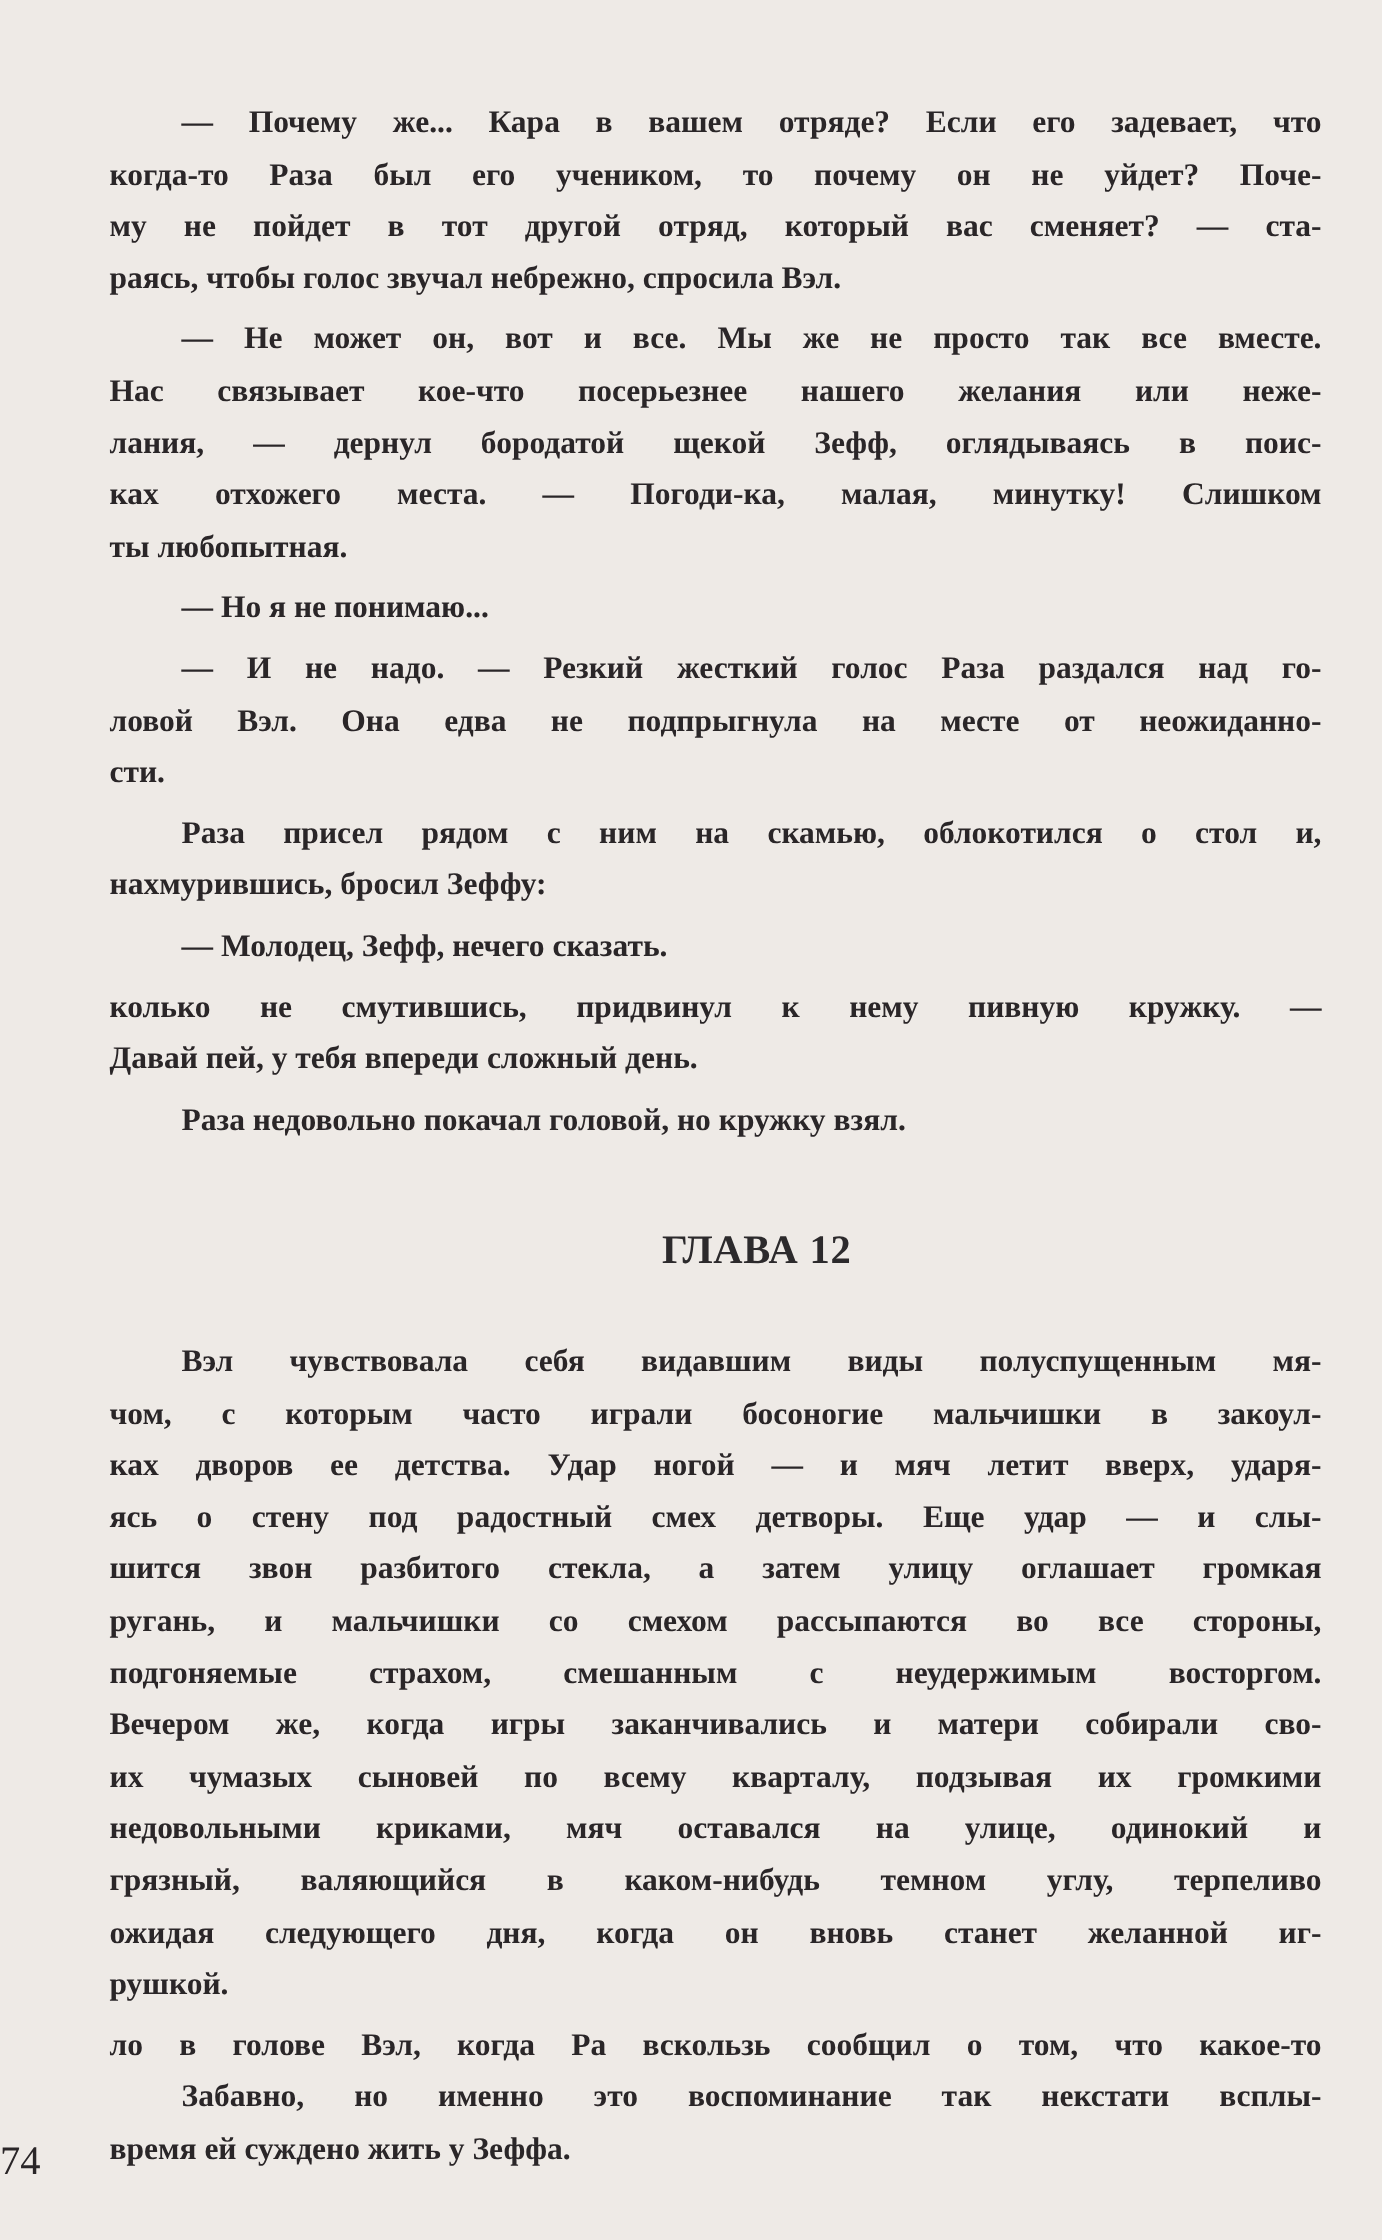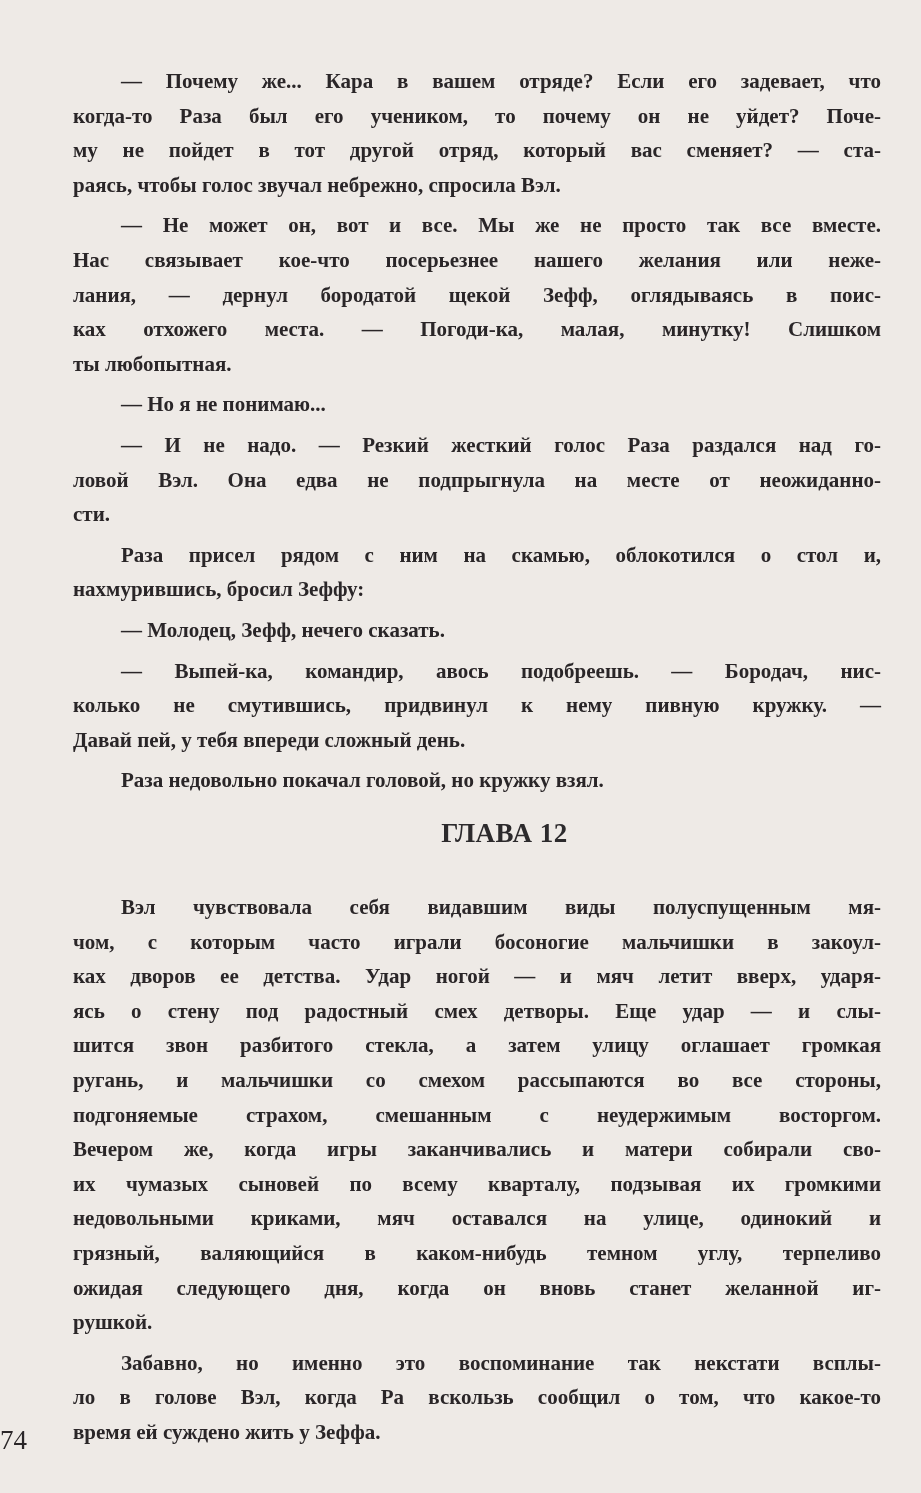--- a/index.html
+++ b/index.html
@@ -87,21 +87,20 @@
   <span class="line last">сти.</span>
   <div style="height:6px"></div>
 
   <span class="line first">Раза присел рядом с ним на скамью, облокотился о стол и,</span>
   <span class="line last">нахмурившись, бросил Зеффу:</span>
   <div style="height:6px"></div>
 
   <span class="line first last">— Молодец, Зефф, нечего сказать.</span>
   <div style="height:6px"></div>
 
-  <span class="line first">— Выпей-ка, командир, авось подобреешь. — Бородач, нис-</span>
   <span class="line">колько не смутившись, придвинул к нему пивную кружку. —</span>
   <span class="line last">Давай пей, у тебя впереди сложный день.</span>
   <div style="height:6px"></div>
 
   <span class="line first last">Раза недовольно покачал головой, но кружку взял.</span>
 </div>
 
 <div class="chapter-title">ГЛАВА 12</div>
 
 <div class="block" style="top:890px;">
@@ -114,18 +113,18 @@
   <span class="line">ругань, и мальчишки со смехом рассыпаются во все стороны,</span>
   <span class="line">подгоняемые страхом, смешанным с неудержимым восторгом.</span>
   <span class="line">Вечером же, когда игры заканчивались и матери собирали сво-</span>
   <span class="line">их чумазых сыновей по всему кварталу, подзывая их громкими</span>
   <span class="line">недовольными криками, мяч оставался на улице, одинокий и</span>
   <span class="line">грязный, валяющийся в каком-нибудь темном углу, терпеливо</span>
   <span class="line">ожидая следующего дня, когда он вновь станет желанной иг-</span>
   <span class="line last">рушкой.</span>
   <div style="height:6px"></div>
 
+  <span class="line">ло в голове Вэл, когда Ра вскользь сообщил о том, что какое-то</span>
   <span class="line first">Забавно, но именно это воспоминание так некстати всплы-</span>
-  <span class="line">ло в голове Вэл, когда Ра вскользь сообщил о том, что какое-то</span>
   <span class="line last">время ей суждено жить у Зеффа.</span>
 </div>
 
 <div class="page-number">74</div>
 
 </body></html>

